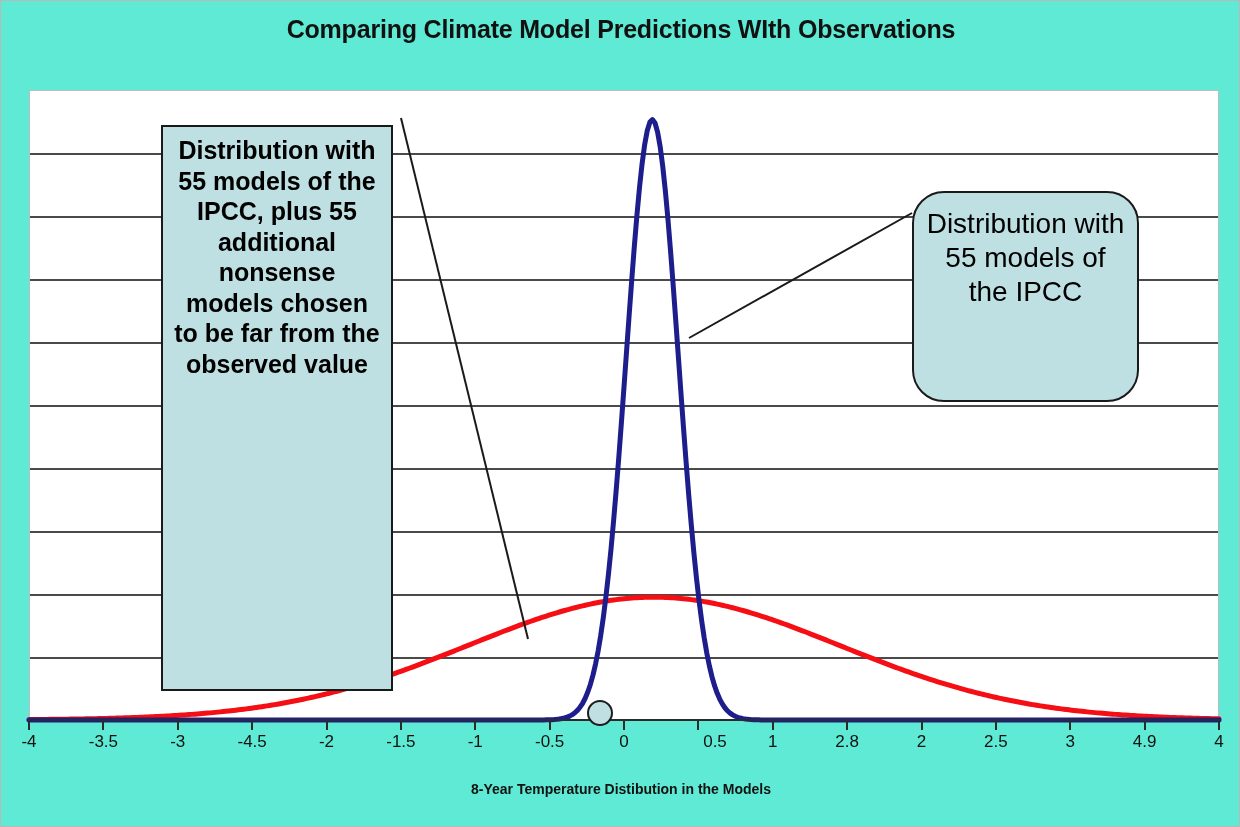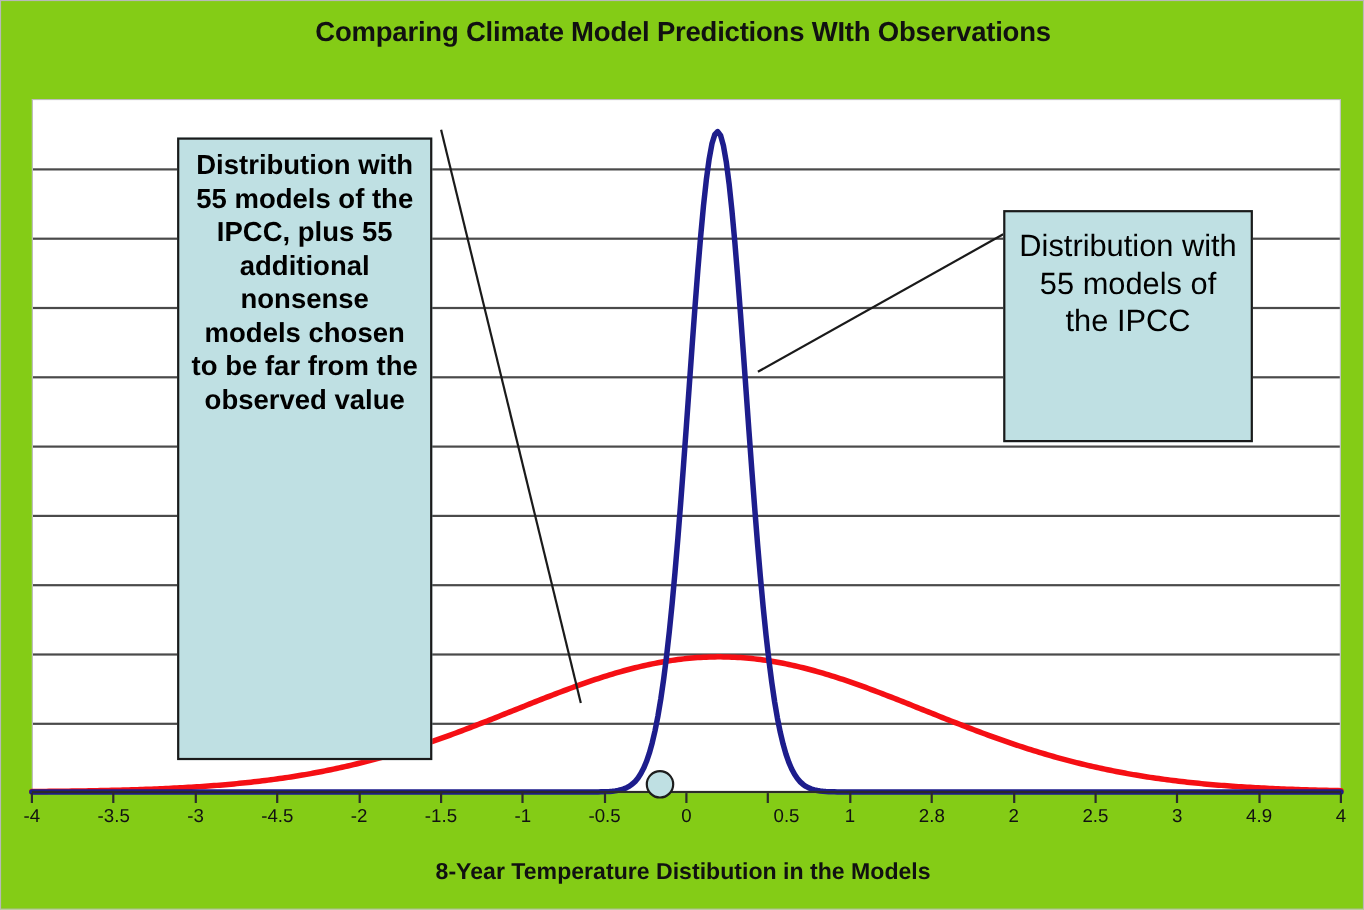--- a/index.html
+++ b/index.html
@@ -12,21 +12,21 @@
     height: 827px;
     font-family: "Liberation Sans", sans-serif;
     overflow: hidden;
     position: relative;
   }
   #root {
     position: absolute;
     left: 0; top: 0;
     width: 1240px;
     height: 827px;
-    background: #84cc16;
+    background: #5eead4;
     border: 1px solid #b9b9b9;
     box-sizing: border-box;
   }
   
   #chart-title {
     position: absolute;
     left: 0;
     top: 14px;
     width: 1240px;
     text-align: center;
@@ -90,21 +90,21 @@
     width: 60px;
     font-family: "Liberation Sans", sans-serif;
   }
   
   #x-axis-title {
     position: absolute;
     left: 0;
     top: 780px;
     width: 1240px;
     text-align: center;
-    font-size: 21px;
+    font-size: 14px;
     font-weight: bold;
     color: #111111;
     font-family: "Liberation Sans", sans-serif;
   }
   
   .callout {
     position: absolute;
     background: #bfe0e3;
     border: 2px solid #1a1a1a;
     box-sizing: border-box;
@@ -123,20 +123,21 @@
     margin-top: 26px;
   }
   #callout-right {
     left: 911px;
     top: 190px;
     width: 227px;
     height: 211px;
     font-size: 28px;
     font-weight: normal;
     padding: 14px 10px 0 10px;
+    border-radius: 32px;
   }
   
   #observed-marker {
     position: absolute;
     left: 587px;
     top: 699px;
     width: 26px;
     height: 26px;
     border-radius: 50%;
     background: #bfe0e3;

